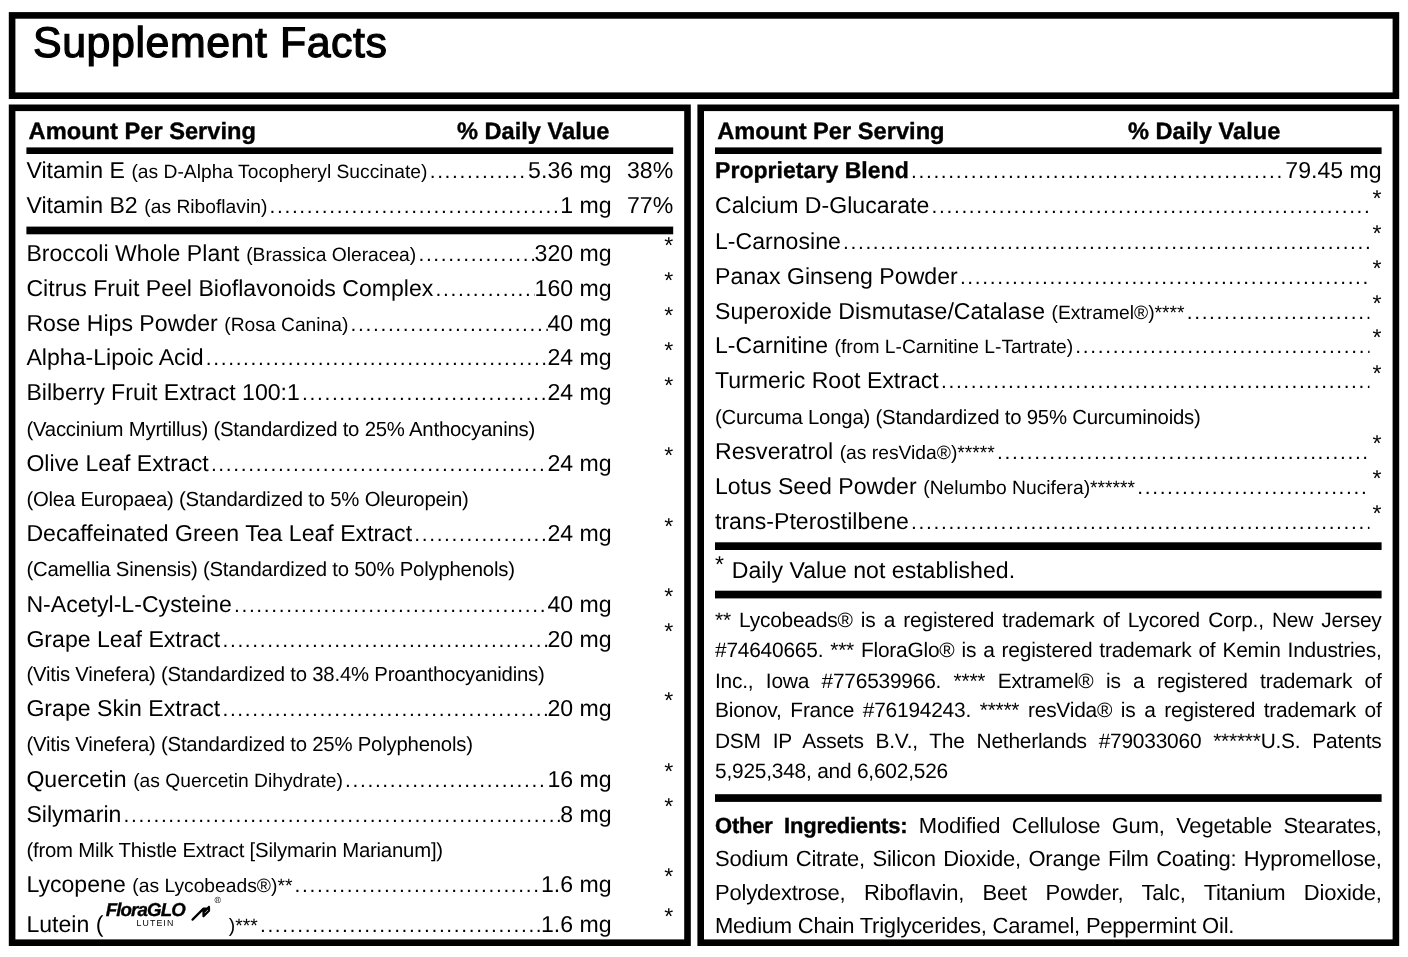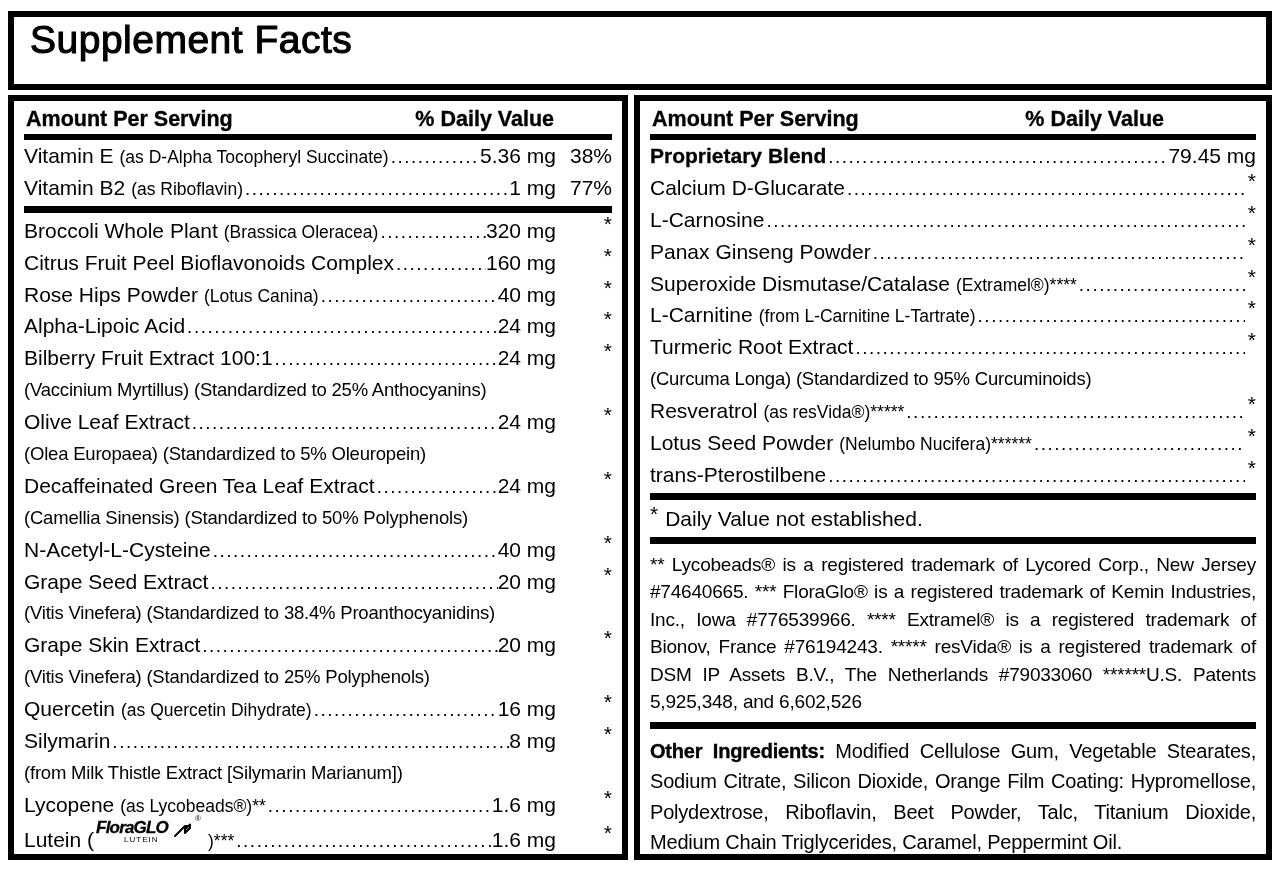--- a/index.html
+++ b/index.html
@@ -108,21 +108,21 @@
       </div>
       <div class="row">
         <span class="nm">Citrus Fruit Peel Bioflavonoids Complex</span>
 
         <span class="dots"></span>
         <span class="amt">160 mg</span>
         <span class="dv star">*</span>
       </div>
       <div class="row">
         <span class="nm">Rose Hips Powder</span>
-        <span class="det">(Lotus Canina)</span>
+        <span class="det">(Rosa Canina)</span>
         <span class="dots"></span>
         <span class="amt">40 mg</span>
         <span class="dv star">*</span>
       </div>
       <div class="row">
         <span class="nm">Alpha-Lipoic Acid</span>
 
         <span class="dots"></span>
         <span class="amt">24 mg</span>
         <span class="dv star">*</span>
@@ -158,21 +158,21 @@
         <span class="sub">(Camellia Sinensis) (Standardized to 50% Polyphenols)</span>
       </div>
       <div class="row">
         <span class="nm">N-Acetyl-L-Cysteine</span>
 
         <span class="dots"></span>
         <span class="amt">40 mg</span>
         <span class="dv star">*</span>
       </div>
       <div class="row">
-        <span class="nm">Grape Seed Extract</span>
+        <span class="nm">Grape Leaf Extract</span>
 
         <span class="dots"></span>
         <span class="amt">20 mg</span>
         <span class="dv star">*</span>
       </div>
       <div class="row subrow">
         <span class="sub">(Vitis Vinefera) (Standardized to 38.4% Proanthocyanidins)</span>
       </div>
       <div class="row">
         <span class="nm">Grape Skin Extract</span>

